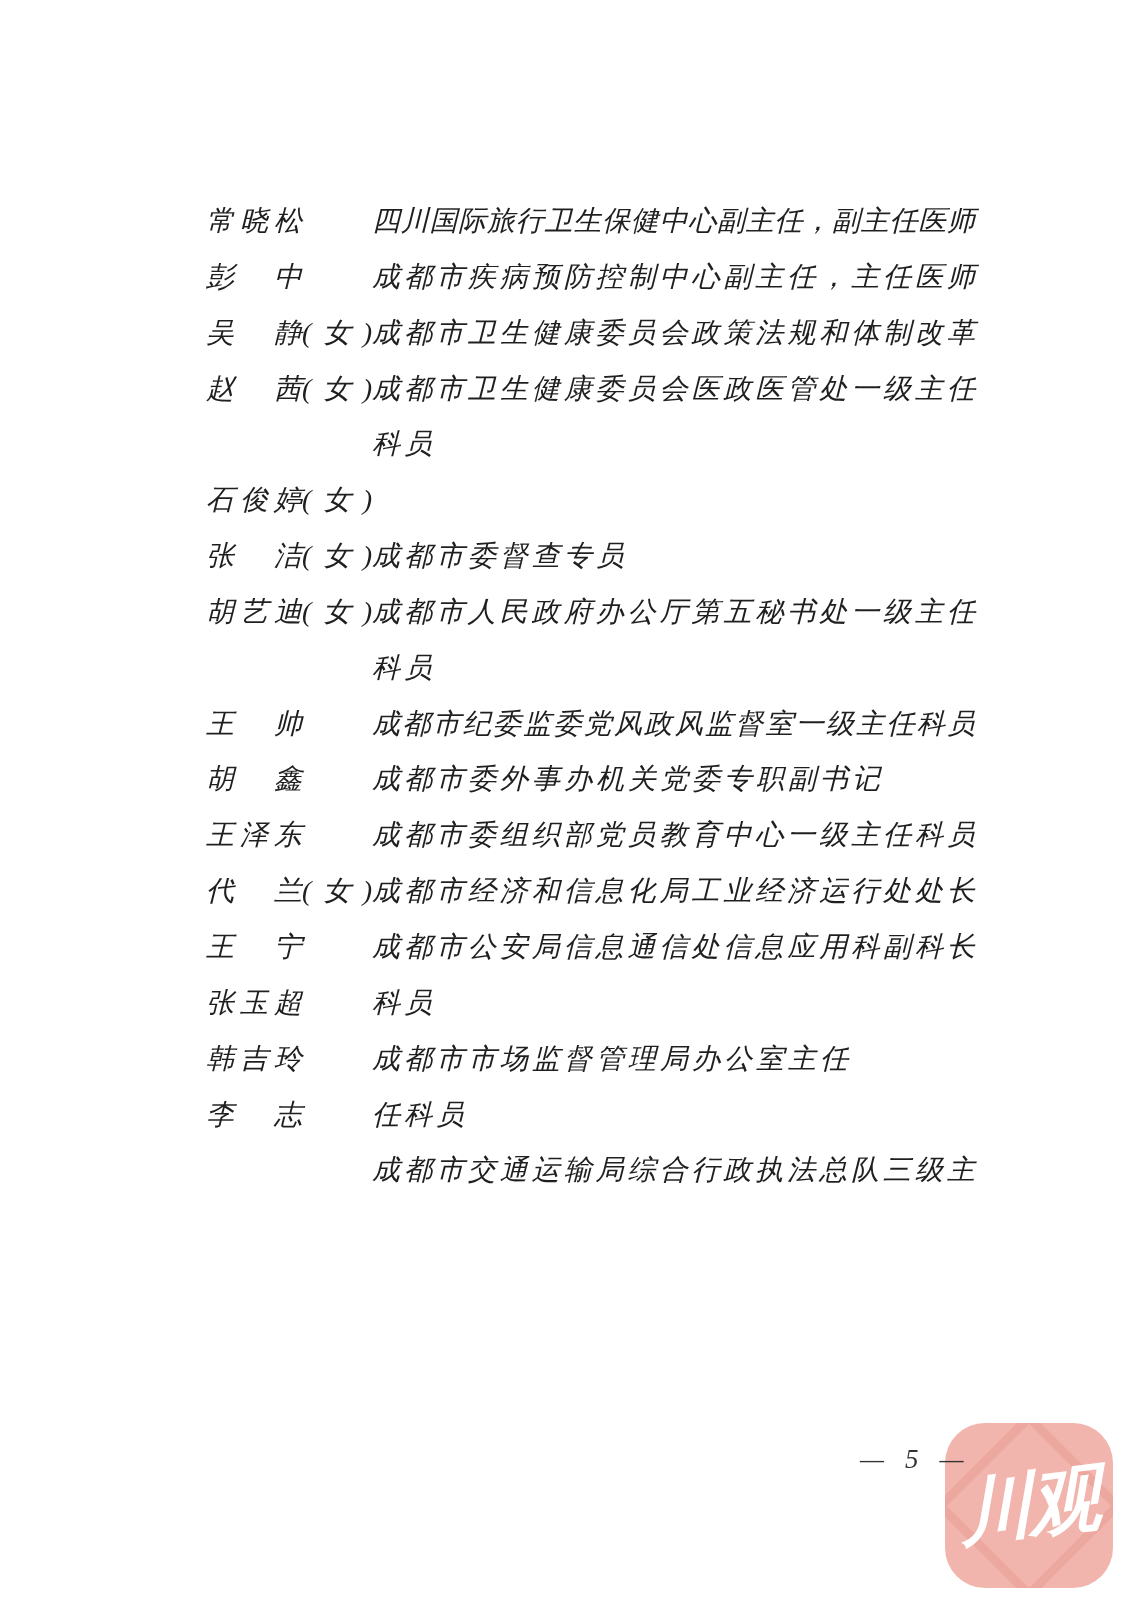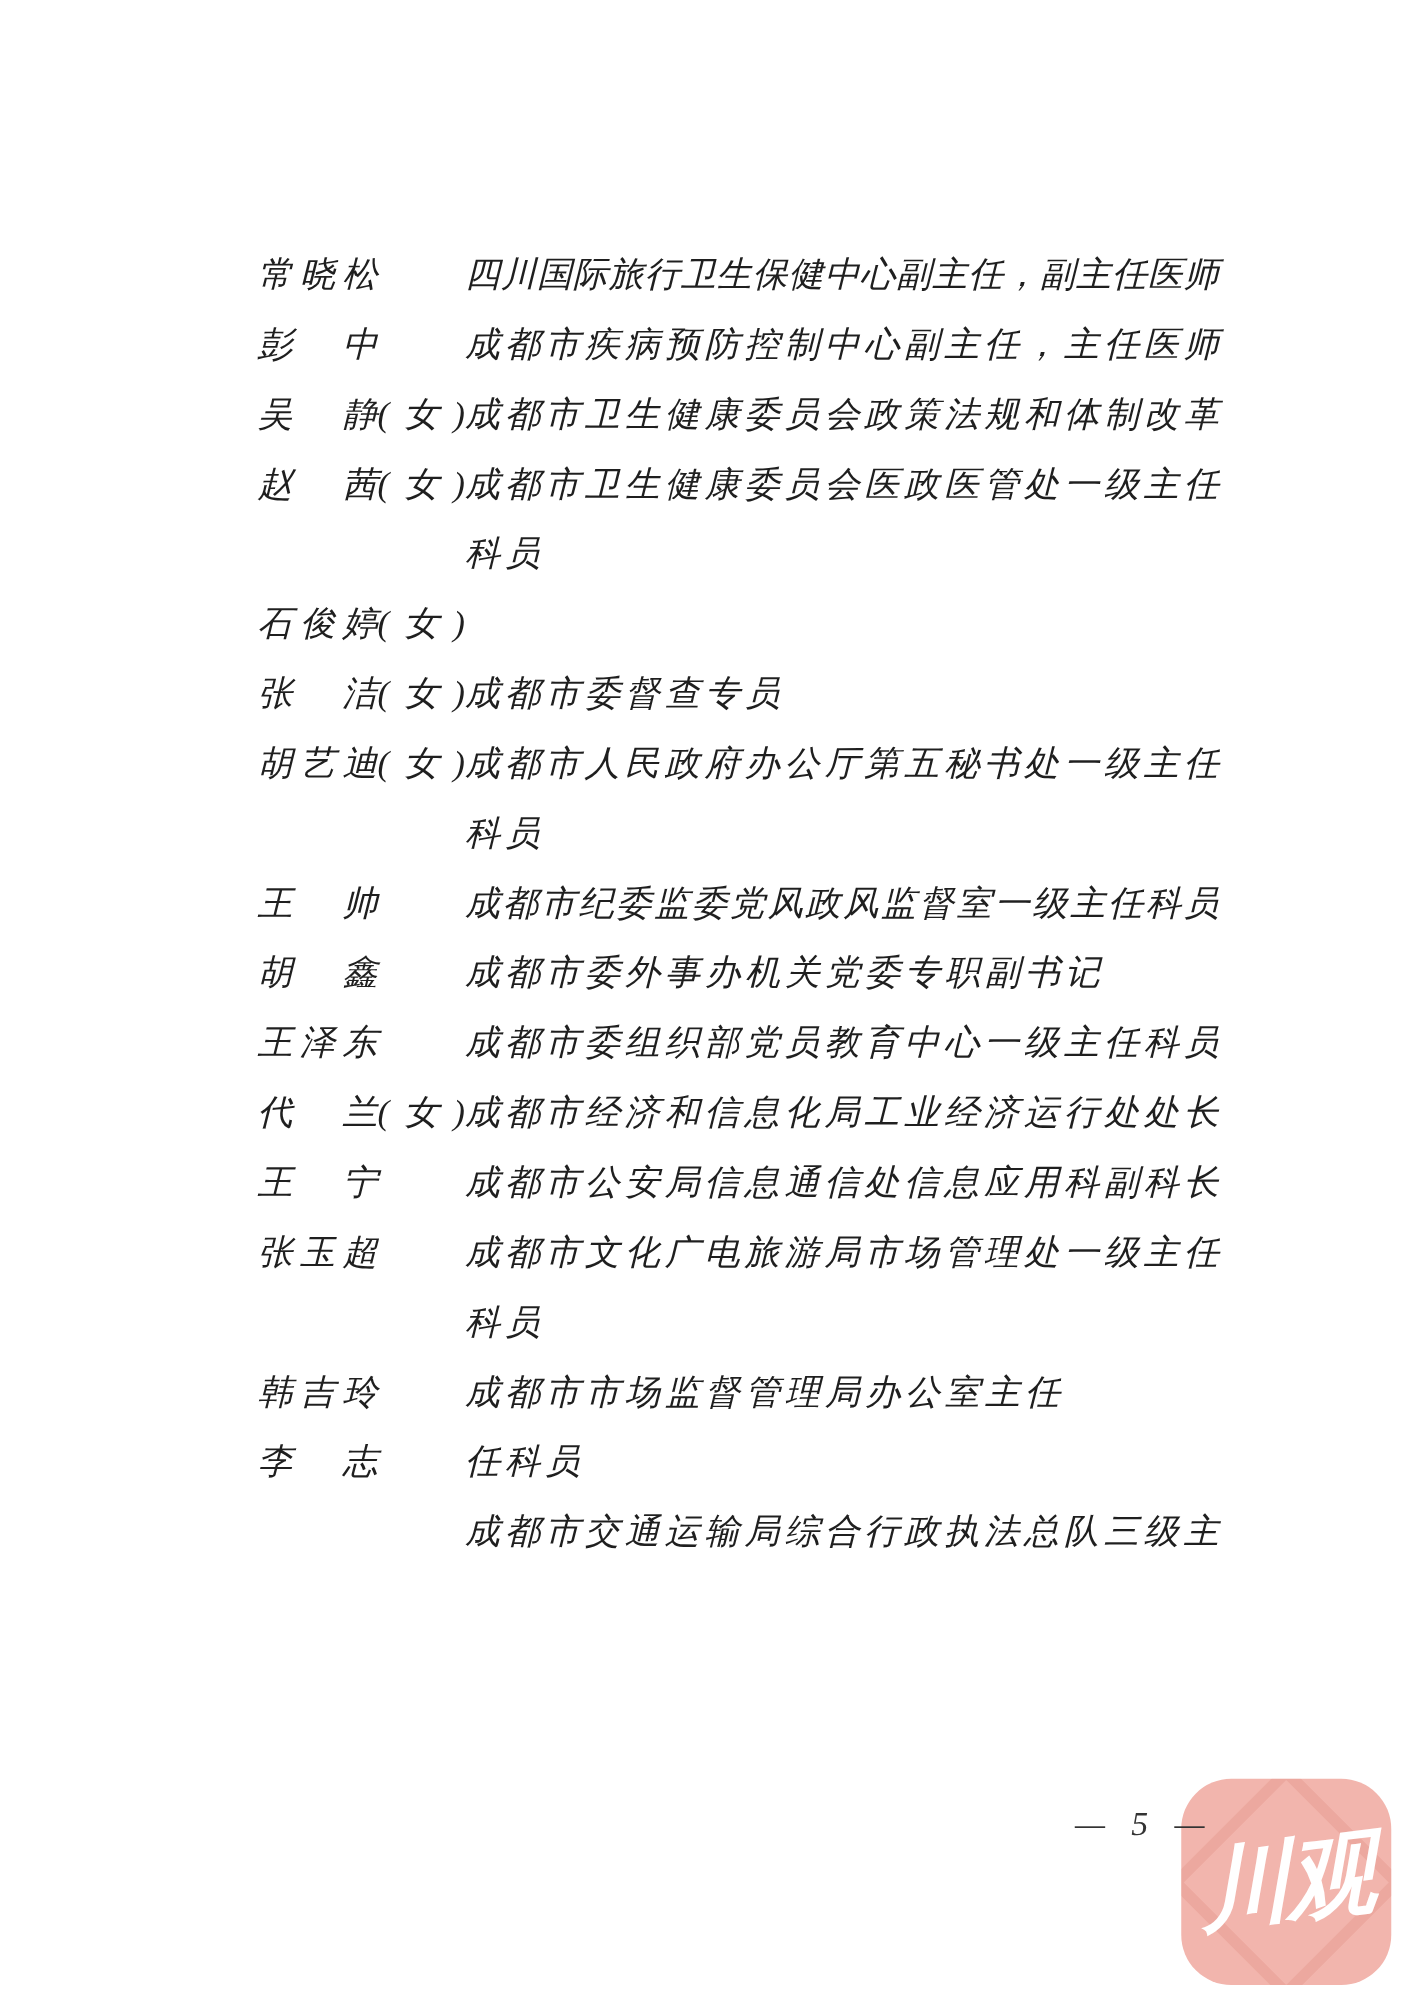--- a/index.html
+++ b/index.html
@@ -214,21 +214,20 @@
     <span class="gender"></span>
     <span class="pos">
           <span class="pos-line just">成都市公安局信息通信处信息应用科副科长</span>
         </span>
   </div>
 
   <div class="entry">
     <span class="name">张玉超</span>
     <span class="gender"></span>
     <span class="pos">
-          <span class="pos-line just">成都市文化广电旅游局市场管理处一级主任</span>
           <span class="pos-line">科员</span>
         </span>
   </div>
 
   <div class="entry">
     <span class="name">韩吉玲</span>
     <span class="gender"></span>
     <span class="pos">
           <span class="pos-line">成都市市场监督管理局办公室主任</span>
         </span>

